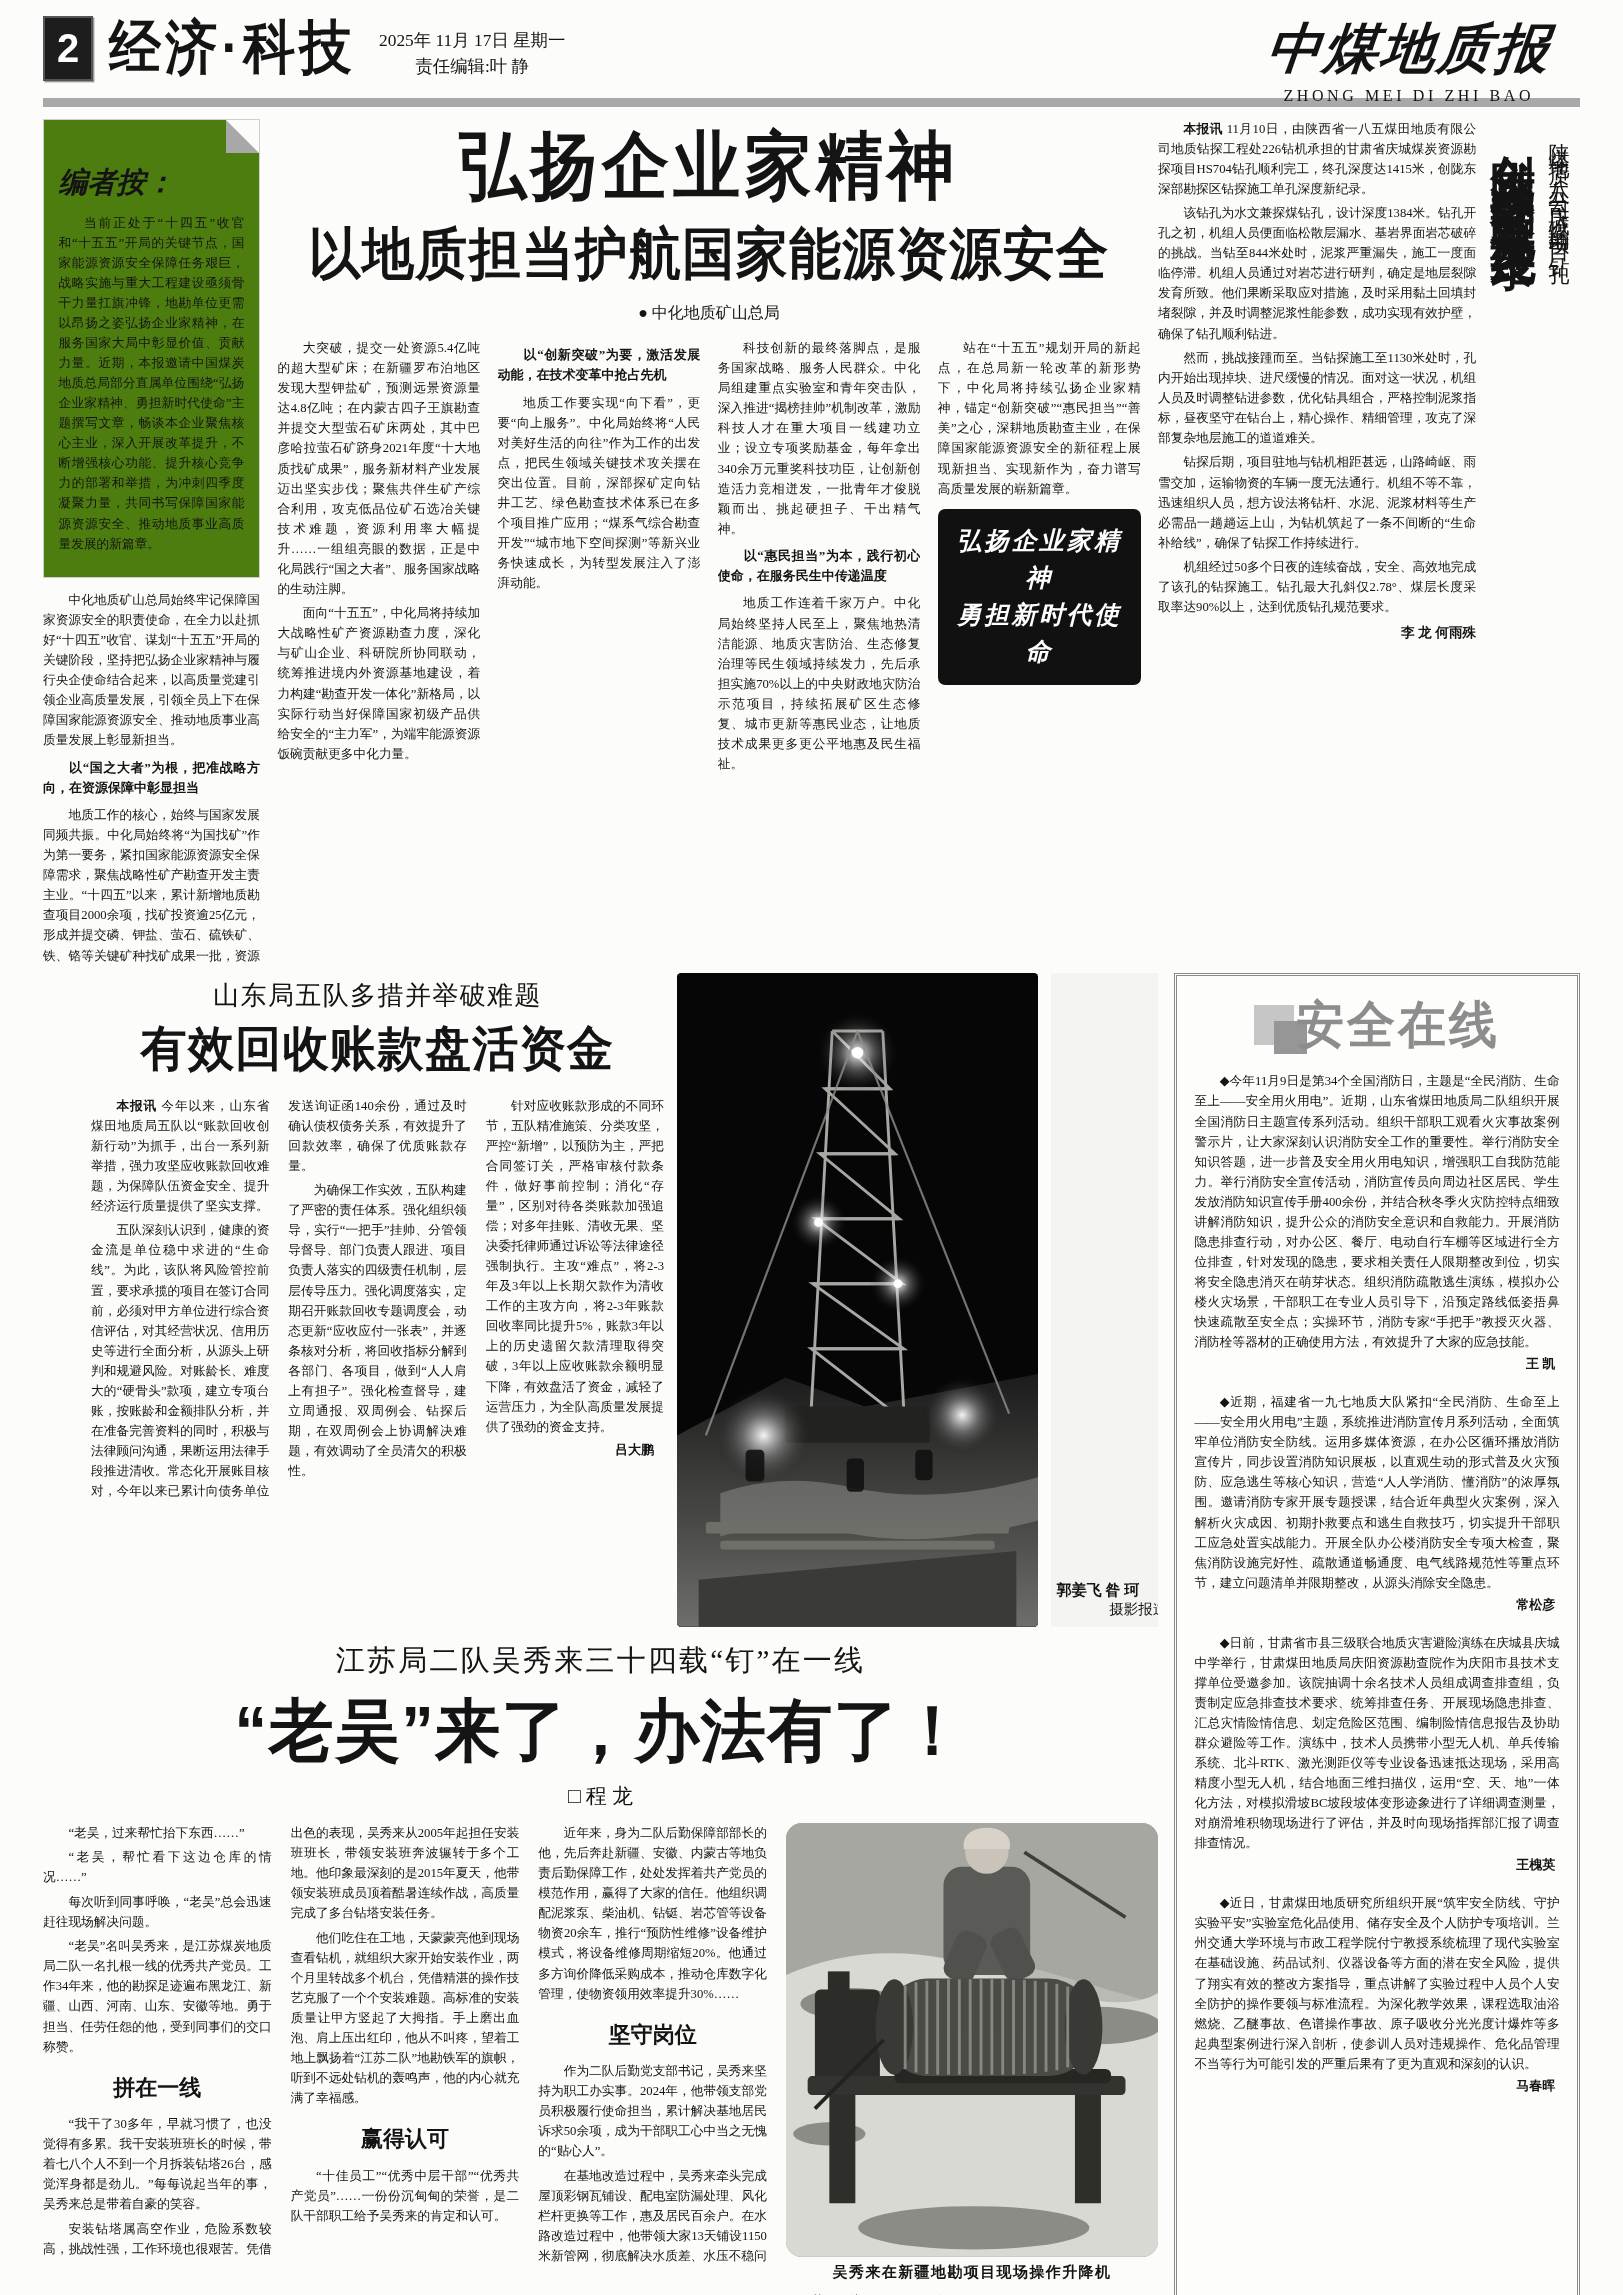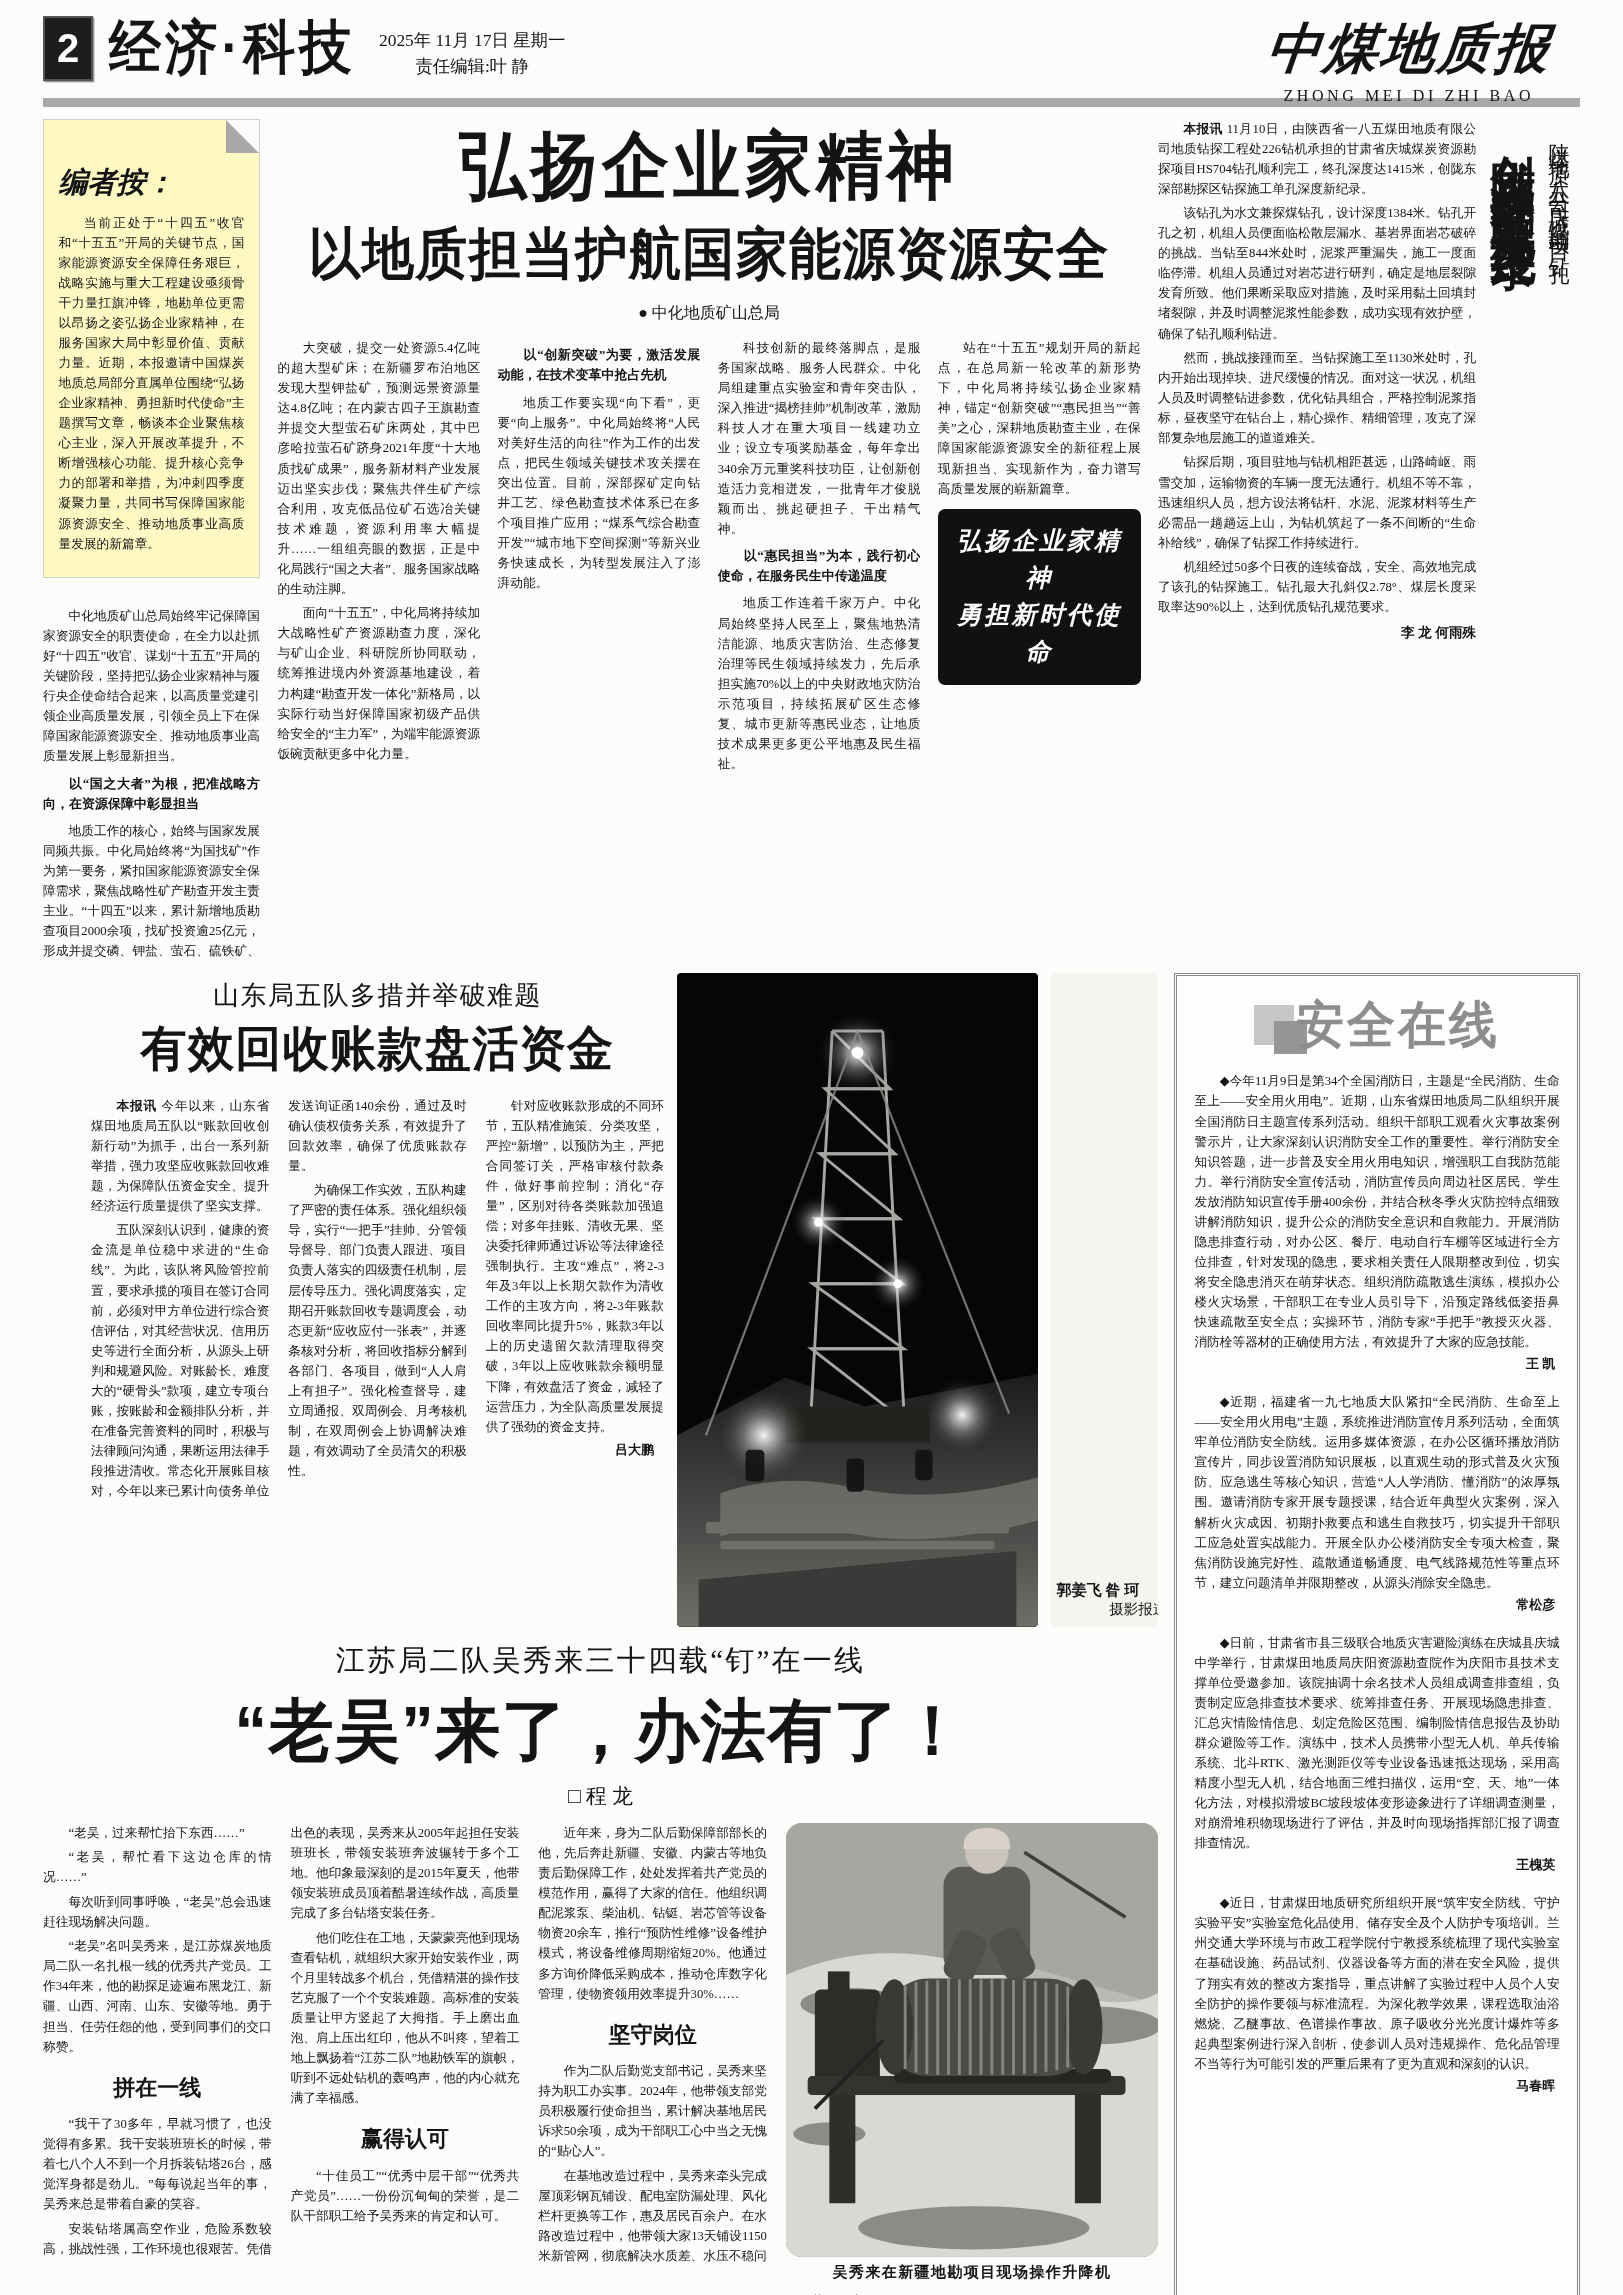--- a/index.html
+++ b/index.html
@@ -20,21 +20,21 @@
           letter-spacing:2.9px;transform:skewX(-6deg);}
   .paper-name .py{font-size:16px;letter-spacing:3.6px;margin-top:1.4px;font-family:"Liberation Serif",serif;}
   .mh-rule{height:8.7px;background:#a9a9a9;margin-top:4.3px;}
   
   .p{margin:0 0 4.3px 0;font-size:12.7px;line-height:1.58;text-align:justify;text-indent:2em;}
   .lead{font-weight:bold;}
   .subhead-inline{font-weight:bold;font-size:13px;line-height:1.55;text-align:justify;margin:7.2px 0;text-indent:2em;}
   
   .top-band{display:flex;gap:17.4px;height:844px;margin-top:11.6px;overflow:hidden;}
   .colA{width:217px;flex:none;}
-  .editor-box{position:relative;background:#fef9c3;border:0.7px solid #cfcfcd;padding:43px 14.5px 19px 14.5px;margin-bottom:28px;}
+  .editor-box{position:relative;background:#4d7c0f;border:0.7px solid #cfcfcd;padding:43px 14.5px 19px 14.5px;margin-bottom:12px;}
   .editor-box .fold{position:absolute;top:0;right:0;width:0;height:0;
       border-top:33px solid #fcfcfa;border-left:33px solid #a8a8a8;}
   .editor-label{font-family:"DejaVu Serif",serif;font-style:italic;font-weight:bold;font-size:29px;margin:0 0 10px 0;}
   .main-art{flex:1;min-width:0;display:flex;flex-direction:column;}
   .main-headline1{font-family:"Liberation Sans",sans-serif;font-weight:900;font-size:67px;text-align:center;
       letter-spacing:4.3px;transform:scaleY(1.1);margin:2.9px 0 7.2px 0;white-space:nowrap;}
   .main-headline2{font-family:"Liberation Sans",sans-serif;font-weight:900;font-size:52px;text-align:center;
       letter-spacing:1.4px;transform:scaleY(1.08);margin:0 0 13px 0;white-space:nowrap;}
   .main-byline{text-align:center;font-size:16px;margin-bottom:14.5px;}
   .main-cols{display:flex;gap:17.4px;flex:1;overflow:hidden;}
@@ -169,21 +169,21 @@
   <div class="lower">
     <div class="lower-left">
 
       <div class="mid-band">
         <div class="funds">
           <div class="funds-kicker">山东局五队多措并举破难题</div>
           <div class="funds-headline">有效回收账款盘活资金</div>
           <div class="funds-body">
             <p class="p"><strong class="lead">本报讯</strong><span>  今年以来，山东省煤田地质局五队以“账款回收创新行动”为抓手，出台一系列新举措，强力攻坚应收账款回收难题，为保障队伍资金安全、提升经济运行质量提供了坚实支撑。</span></p>
             <p class="p">五队深刻认识到，健康的资金流是单位稳中求进的“生命线”。为此，该队将风险管控前置，要求承揽的项目在签订合同前，必须对甲方单位进行综合资信评估，对其经营状况、信用历史等进行全面分析，从源头上研判和规避风险。对账龄长、难度大的“硬骨头”款项，建立专项台账，按账龄和金额排队分析，并在准备完善资料的同时，积极与法律顾问沟通，果断运用法律手段推进清收。常态化开展账目核对，今年以来已累计向债务单位发送询证函140余份，通过及时确认债权债务关系，有效提升了回款效率，确保了优质账款存量。</p>
-            <p class="p">为确保工作实效，五队构建了严密的责任体系。强化组织领导，实行“一把手”挂帅、分管领导督导、部门负责人跟进、项目负责人落实的四级责任机制，层层传导压力。强化调度落实，定期召开账款回收专题调度会，动态更新“应收应付一张表”，并逐条核对分析，将回收指标分解到各部门、各项目，做到“人人肩上有担子”。强化检查督导，建立周通报、双周例会、月考核机制，在双周例会上协调解决难题，有效调动了全员清欠的积极性。</p>
+            <p class="p">为确保工作实效，五队构建了严密的责任体系。强化组织领导，实行“一把手”挂帅、分管领导督导、部门负责人跟进、项目负责人落实的四级责任机制，层层传导压力。强化调度落实，定期召开账款回收专题调度会，动态更新“应收应付一张表”，并逐条核对分析，将回收指标分解到各部门、各项目，做到“人人肩上有担子”。强化检查督导，建立周通报、双周例会、钻探后期，在双周例会上协调解决难题，有效调动了全员清欠的积极性。</p>
             <p class="p">针对应收账款形成的不同环节，五队精准施策、分类攻坚，严控“新增”，以预防为主，严把合同签订关，严格审核付款条件，做好事前控制；消化“存量”，区别对待各类账款加强追偿；对多年挂账、清收无果、坚决委托律师通过诉讼等法律途径强制执行。主攻“难点”，将2-3年及3年以上长期欠款作为清收工作的主攻方向，将2-3年账款回收率同比提升5%，账款3年以上的历史遗留欠款清理取得突破，3年以上应收账款余额明显下降，有效盘活了资金，减轻了运营压力，为全队高质量发展提供了强劲的资金支持。</p>
             <div class="funds-author">吕大鹏</div>
           </div>
         </div>
 
         <div class="rig-photo">
           <svg width="361" height="654" viewBox="0 0 500 905" xmlns="http://www.w3.org/2000/svg">
             <defs>
               <radialGradient id="glow" cx="50%" cy="50%" r="50%">
                 <stop offset="0%" stop-color="#ffffff" stop-opacity="0.95"></stop>

